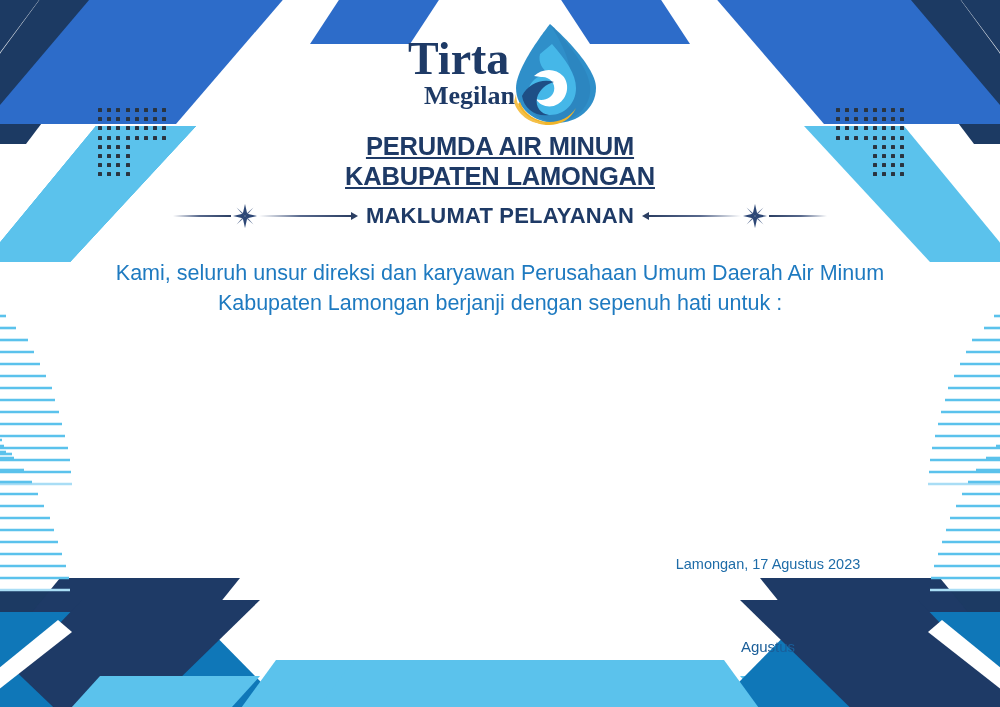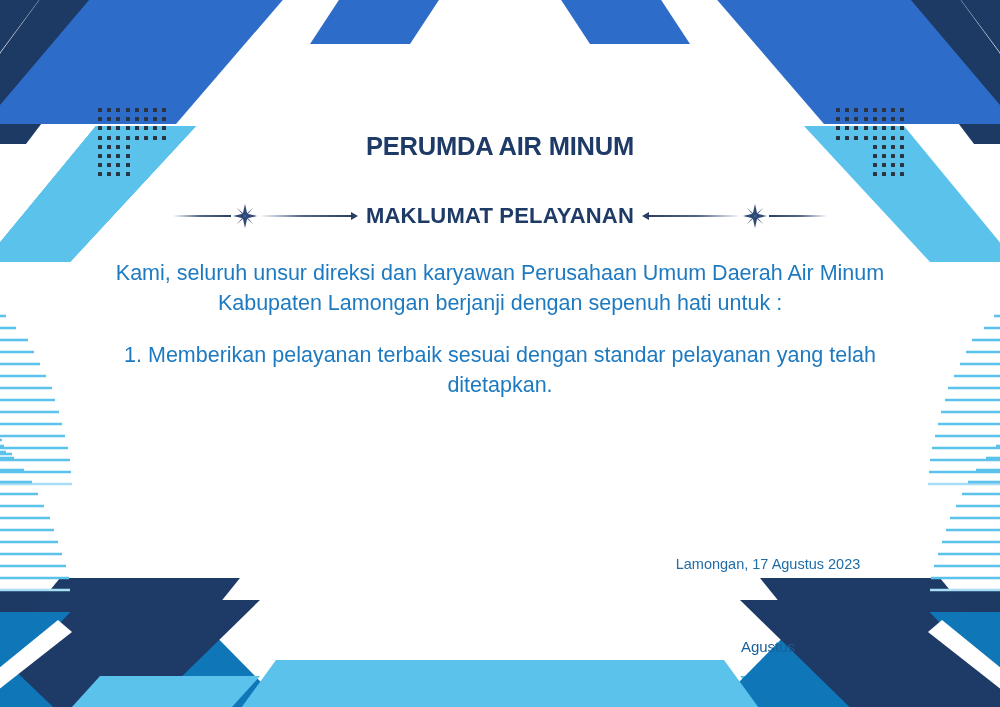--- a/index.html
+++ b/index.html
@@ -43,21 +43,21 @@
     position:absolute;
     left:0; right:0;
     top:131px;
     text-align:center;
     color:#1e3a66;
     font-weight:bold;
     font-size:25.5px;
     line-height:30px;
     letter-spacing:-0.2px;
   }
-  #org-title div { white-space:nowrap; }
+  #org-title div { white-space:nowrap;text-decoration:underline; }
 
   
   #divider-row {
     position:absolute;
     left:0; right:0;
     top:203px;
     display:flex;
     align-items:center;
     justify-content:center;
     gap:0px;
@@ -502,23 +502,43 @@
       <div class="dot" style="left: 46px; top: 55.2px;"></div>
       <div class="dot" style="left: 36.8px; top: 55.2px;"></div>
       <div class="dot" style="left: 64.4px; top: 64.4px;"></div>
       <div class="dot" style="left: 55.2px; top: 64.4px;"></div>
       <div class="dot" style="left: 46px; top: 64.4px;"></div>
       <div class="dot" style="left: 36.8px; top: 64.4px;"></div>
     </div>
 
   <div class="content">
 
+    <div id="logo-wrap">
+      <svg width="200" height="105" viewBox="0 0 200 105" xmlns="http://www.w3.org/2000/svg">
+
+        <path d="M150 2 C150 2 196 42 196 66 C196 86 178 101 156 101 C134 101 116 86 116 66 C116 44 150 2 150 2 Z" fill="#2f8fc9"></path>
+        <path d="M150 2 C150 2 188 40 190 64 C192 84 176 99 156 100 C142 100 130 92 126 80 C148 84 170 70 170 50 C170 32 150 2 150 2 Z" fill="#2a7fb8" opacity="0.55"></path>
+
+        <path d="M152 22 C166 38 176 52 176 66 C176 82 164 93 150 93 C138 93 128 84 128 72 C128 60 138 52 150 52 C142 48 138 40 140 32 Z" fill="#45b7e8"></path>
+
+        <path d="M134 54 C142 46 156 46 163 54 C170 62 168 76 158 82 C150 87 140 84 136 77 C144 80 152 76 154 69 C156 61 149 54 141 55 Z" fill="#ffffff"></path>
+
+        <path d="M122 74 C128 62 142 56 154 60 C146 62 139 68 137 76 C135 85 141 92 149 93 C136 95 124 87 122 74 Z" fill="#1e4f86"></path>
+
+        <path d="M120 80 C124 92 136 100 150 100 C160 100 170 95 176 86 C170 99 158 104 146 103 C132 102 121 93 118 82 Z" fill="#f0b429"></path>
+        <path d="M116 72 C116 86 128 99 146 101 C134 104 118 94 114 80 Z" fill="#f5c04a"></path>
+
+        <text x="8" y="52" font-family="'Liberation Serif', serif" font-size="46" font-weight="bold" fill="#1e3a66">Tirta</text>
+        <text x="24" y="82" font-family="'Liberation Serif', serif" font-size="26" font-weight="bold" fill="#1e3a66">Megilan</text>
+      </svg>
+    </div>
 
     <div id="org-title">
       <div>PERUMDA AIR MINUM</div>
+      <div>KABUPATEN LAMONGAN</div>
     </div>
 
     <div id="divider-row">
       <div class="dv-line"></div>
       <svg class="ornament" width="26" height="26" viewBox="0 0 26 26">
         <g fill="#2c4675">
           <polygon points="13,1 15.2,10.8 13,13 10.8,10.8"></polygon>
           <polygon points="13,25 15.2,15.2 13,13 10.8,15.2"></polygon>
           <polygon points="1,13 10.8,10.8 13,13 10.8,15.2"></polygon>
           <polygon points="25,13 15.2,10.8 13,13 15.2,15.2"></polygon>
@@ -543,21 +563,20 @@
           <polygon points="21.5,4.5 14,11 13,13 15,12" opacity="0.8"></polygon>
           <polygon points="4.5,21.5 12,15 13,13 11,14" opacity="0.8"></polygon>
           <polygon points="21.5,21.5 14,15 13,13 15,14" opacity="0.8"></polygon>
         </g>
       </svg>
       <div class="dv-line rev"></div>
     </div>
 
     <div id="body-text">
       <div class="para" id="intro-para">Kami, seluruh unsur direksi dan karyawan Perusahaan Umum Daerah Air Minum Kabupaten Lamongan berjanji dengan sepenuh hati untuk :</div>
-      <div class="para">1. Memberikan pelayanan terbaik sesuai dengan standar pelayanan yang telah ditetapkan.</div>
     </div>
 
     <div id="signature">
       <div>Lamongan, 17 Agustus 2023</div>
     </div>
     <div id="sig-role">Agustus</div>
 
   </div>
 </div>
 

